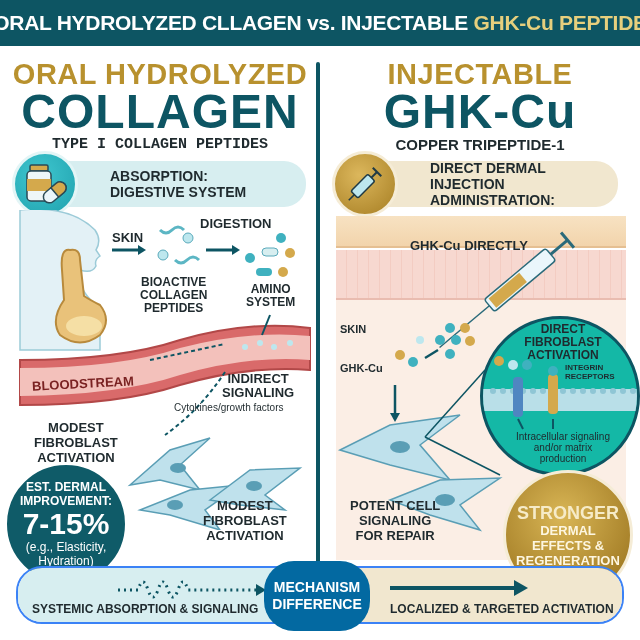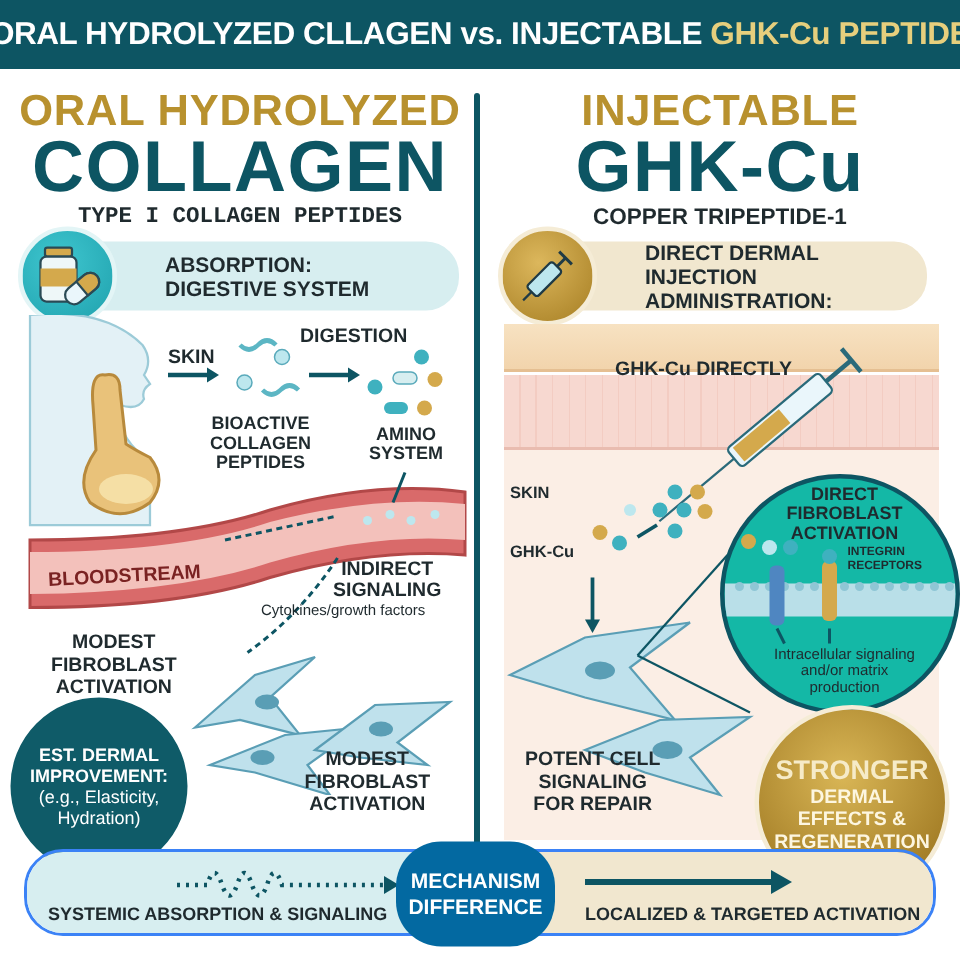--- a/index.html
+++ b/index.html
@@ -151,20 +151,21 @@
 </div>
 <div class="lbl" style="left:203px;top:498px;font-size:13px;line-height:15px;">
   <div>MODEST</div>
     <div>FIBROBLAST</div>
     <div>ACTIVATION</div>
 </div>
 
 <div class="stat-circle">
   <div class="s1">EST. DERMAL</div>
   <div class="s1">IMPROVEMENT:</div>
+  <div class="s2">7-15%</div>
   <div class="s3">(e.g., Elasticity,</div>
   <div class="s3">Hydration)</div>
 </div>
 
 <div class="panel right">
   <div class="kicker" style="top:12px;">INJECTABLE</div>
   <div class="big" style="top:38px;">GHK-Cu</div>
   <div class="sub" style="top:90px;">COPPER TRIPEPTIDE-1</div>
 
   <div class="info-pill">

